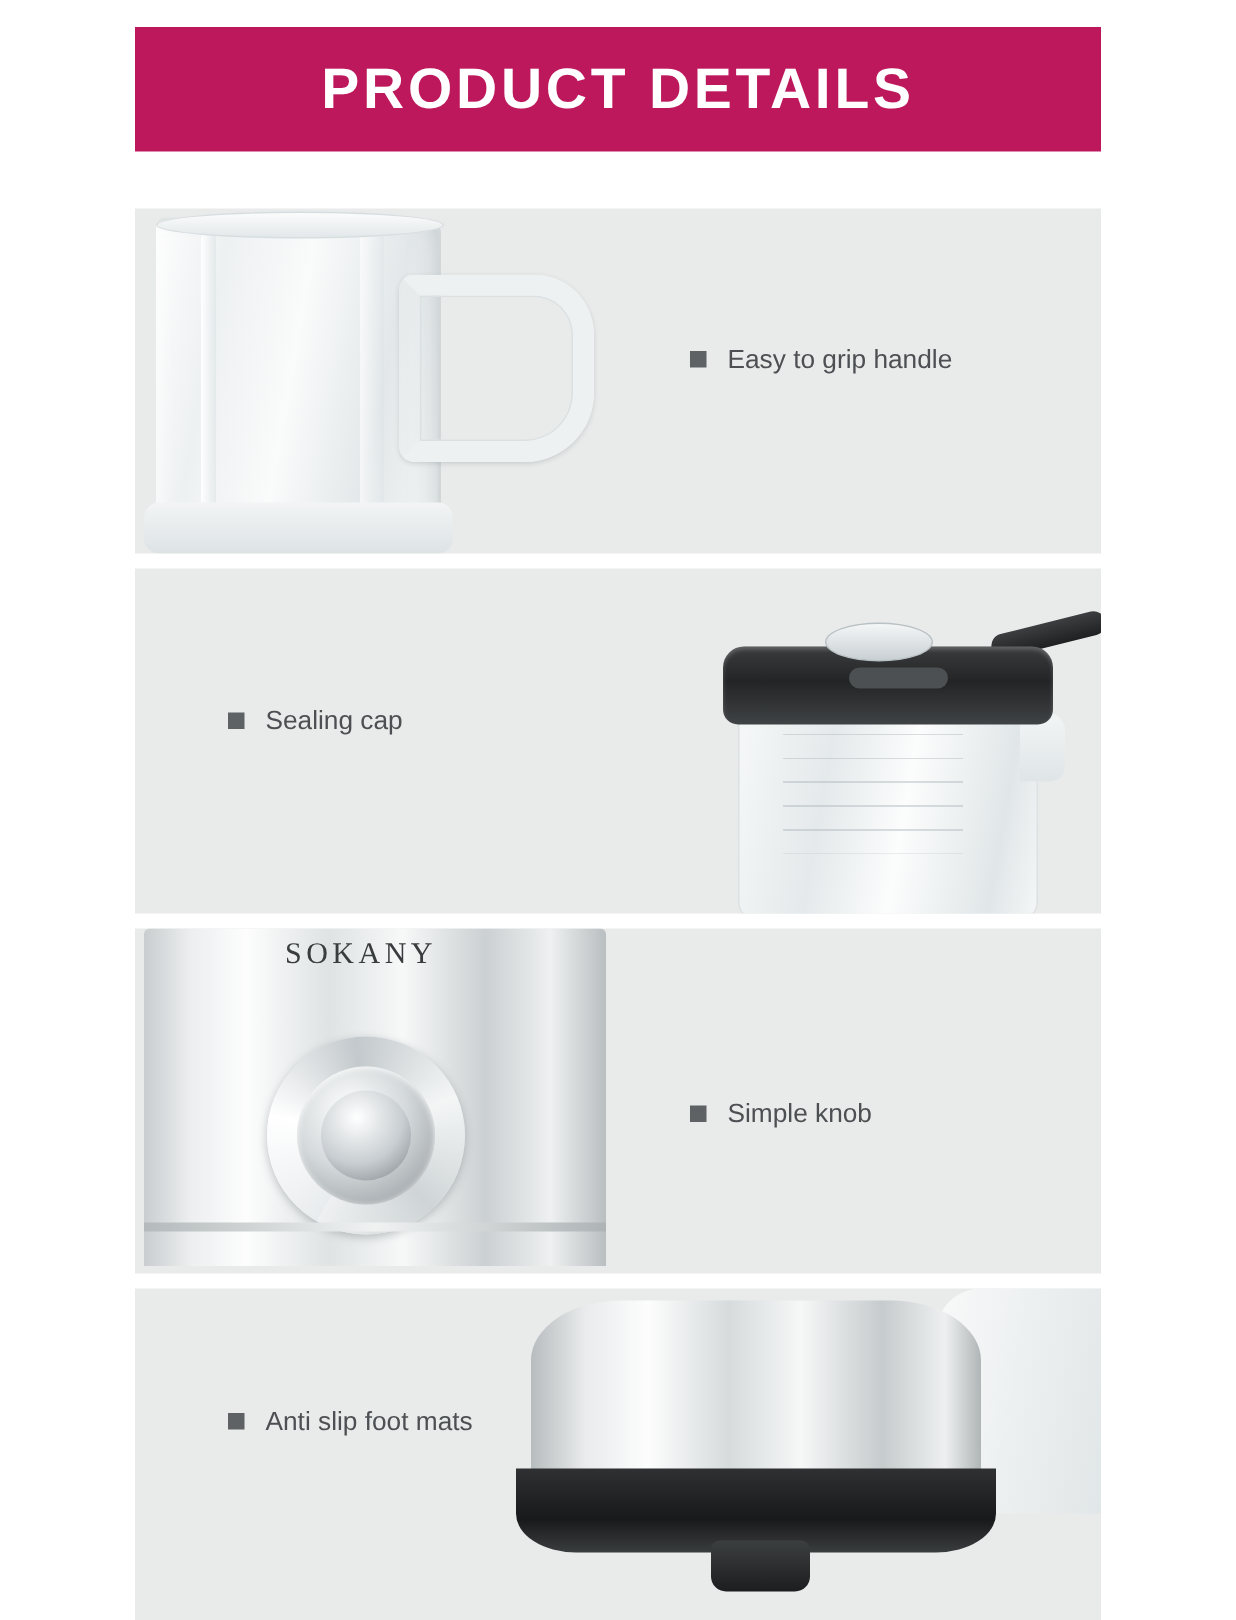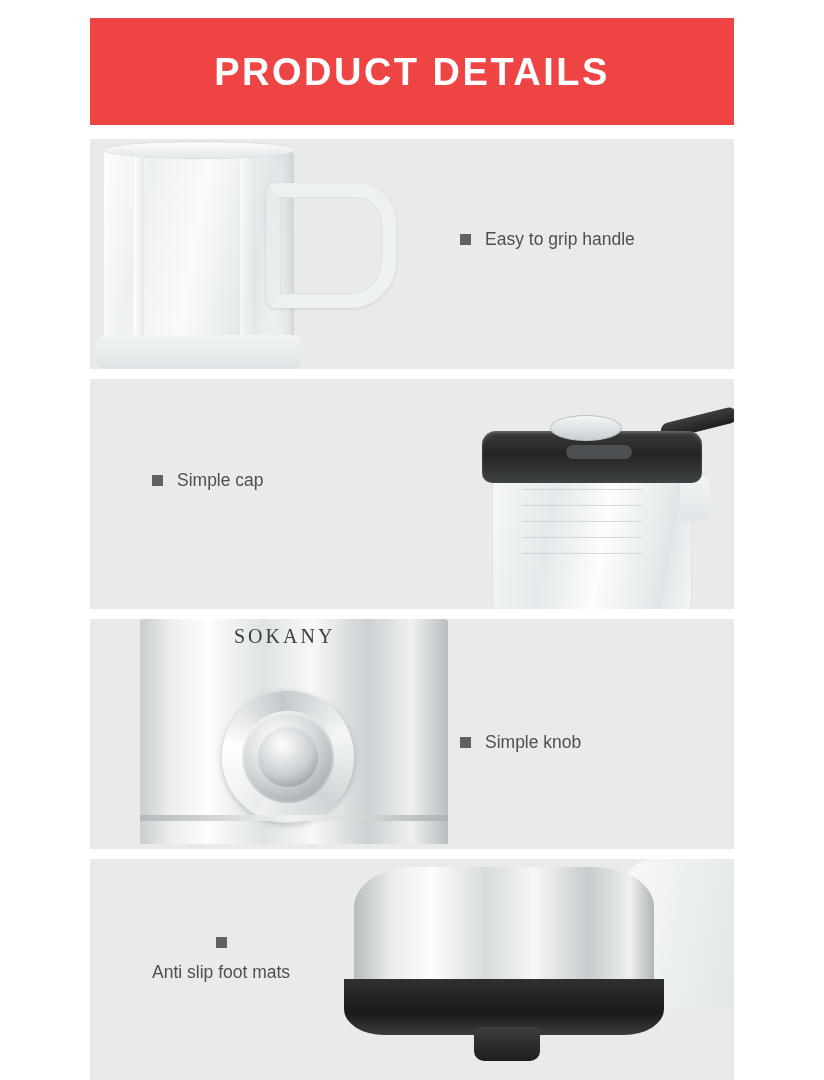--- a/index.html
+++ b/index.html
@@ -16,22 +16,22 @@
     background: #ffffff;
     overflow: hidden;
   }
 
   
   .banner {
     position: absolute;
     left: 90px;
     top: 18px;
     width: 644px;
-    height: 107px;
-    background: #ef4444;
+    height: 83px;
+    background: #be185d;
     display: flex;
     align-items: center;
     justify-content: center;
   }
   .banner-title {
     color: #ffffff;
     font-size: 38px;
     font-weight: bold;
     letter-spacing: 2.5px;
     line-height: 1;
@@ -65,21 +65,21 @@
   }
   .label .label-text {
     color: #4c5052;
     font-size: 17.5px;
     line-height: 1.2;
     white-space: nowrap;
   }
   .lbl-1 { left: 370px; top: 90px; }
   .lbl-2 { left: 62px; top: 91px; }
   .lbl-3 { left: 370px; top: 87px; margin-top: 26px; }
-  .lbl-4 { left: 62px; top: 78px; flex-direction: column; }
+  .lbl-4 { left: 62px; top: 78px; }
 
   
   .art { position: absolute; }
 
   
   .jug-wrap { left: 0px; top: 0px; width: 330px; height: 230px; }
   .jug-body {
     position: absolute;
     left: 14px; top: 6px;
     width: 190px; height: 215px;
@@ -189,21 +189,21 @@
   }
   .jar-spout {
     position: absolute;
     left: 276px; top: 96px;
     width: 30px; height: 46px;
     background: linear-gradient(180deg,#f2f5f6,#dfe5e7);
     border-radius: 0 12px 10px 0;
   }
 
   
-  .base-wrap { left: 0px; top: 0px; width: 330px; height: 212px; margin-left: 44px; }
+  .base-wrap { left: 0px; top: 0px; width: 330px; height: 212px; }
   .base-body {
     position: absolute;
     left: 6px; top: 0px;
     width: 308px; height: 225px;
     background: linear-gradient(90deg,
       #c9cdcf 0%, #eceeef 10%, #fdfdfd 22%,
       #dfe3e4 40%, #f7f8f8 56%, #cbd0d2 74%,
       #eef0f1 88%, #b9bec0 100%);
     border-radius: 4px 4px 0 0;
   }
@@ -315,21 +315,21 @@
       <div class="jar-body"></div>
       <div class="jar-ticks"></div>
       <div class="jar-spout"></div>
       <div class="jar-tab"></div>
       <div class="jar-lid"></div>
       <div class="jar-lid-slot"></div>
       <div class="jar-lid-cap"></div>
     </div>
     <div class="label lbl-2">
       <span class="bullet"></span>
-      <span class="label-text">Simple cap</span>
+      <span class="label-text">Sealing cap</span>
     </div>
   </div>
 
   <div class="block block-3">
     <div class="art base-wrap">
       <div class="base-body"></div>
       <div class="base-brand">SOKANY</div>
       <div class="knob-ring">
         <div class="knob-inner">
           <div class="knob-dial"></div>

